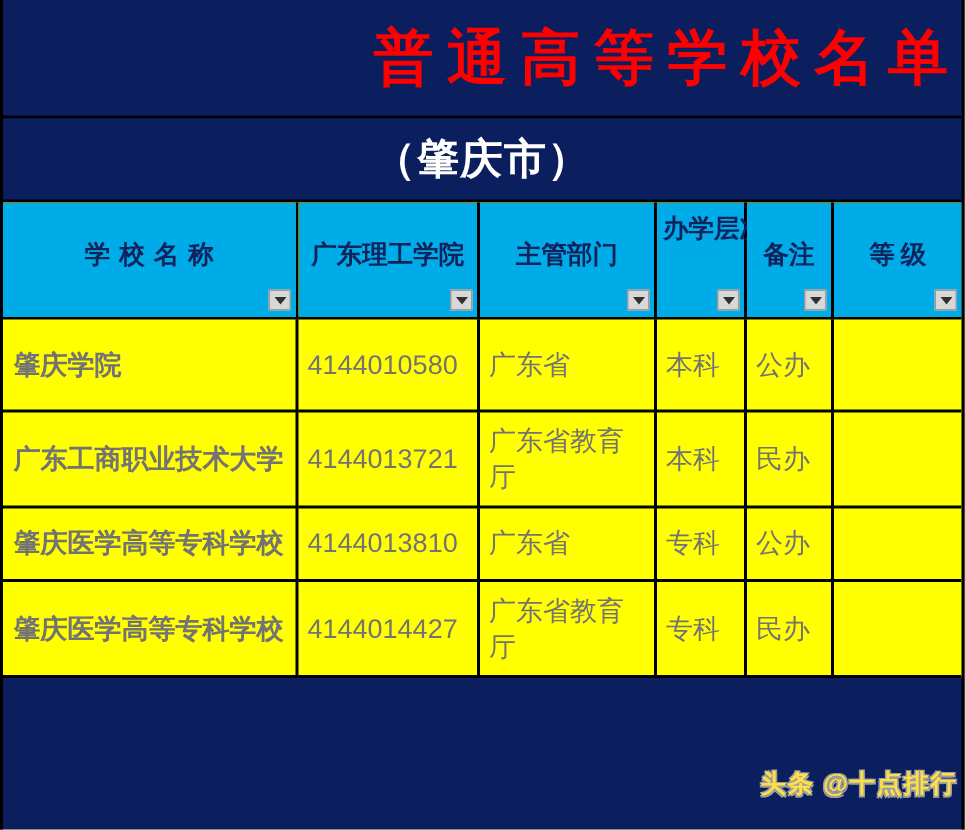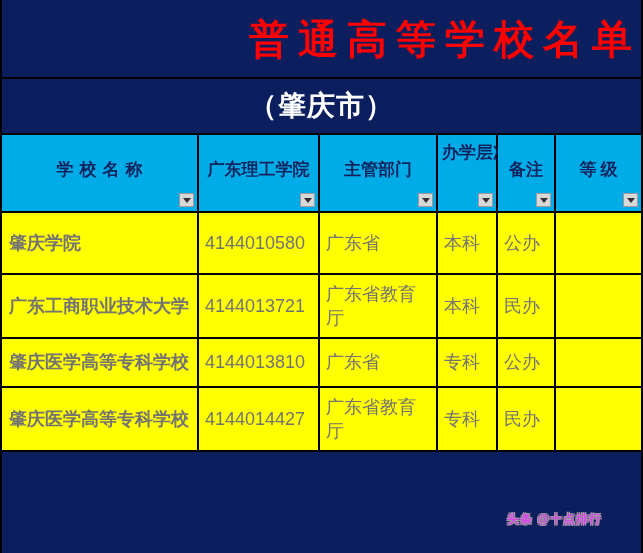--- a/index.html
+++ b/index.html
@@ -144,23 +144,23 @@
     line-height: 1.35;
     word-break: break-all;
   }
   .cell.name { padding-left: 7px; }
 
   
   .watermark {
     position: absolute;
     left: 505px;
     top: 511px;
-    font-size: 12px;
-    font-weight: bold;
-    color: #d946ef;
+    font-size: 17px;
+    font-weight: bold;
+    color: #fde047;
     letter-spacing: 1px;
     white-space: nowrap;
     text-shadow:
       -1px -1px 0 #9d9d9d,
        1px -1px 0 #9d9d9d,
       -1px  1px 0 #9d9d9d,
        1px  1px 0 #9d9d9d;
     pointer-events: none;
   }
 </style>

